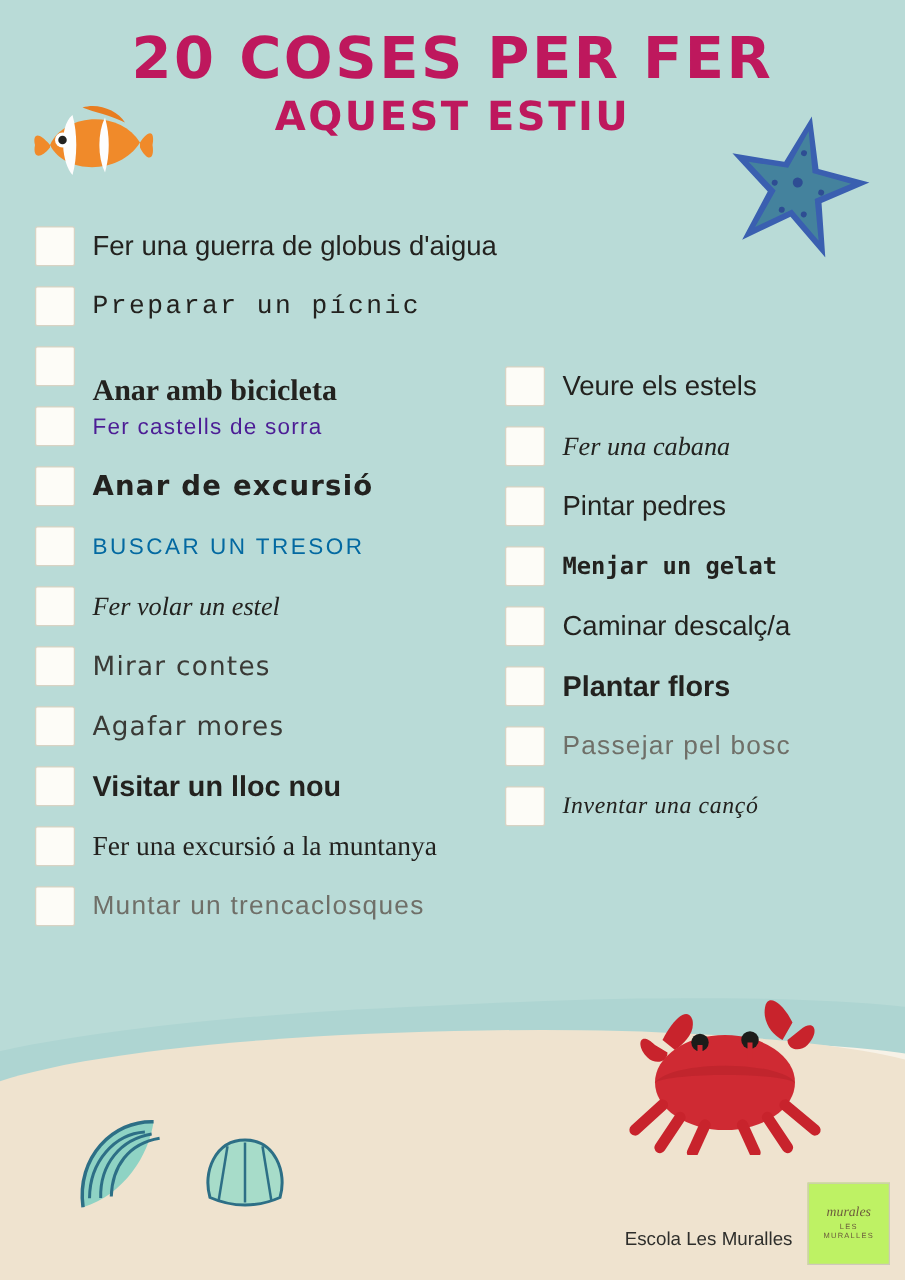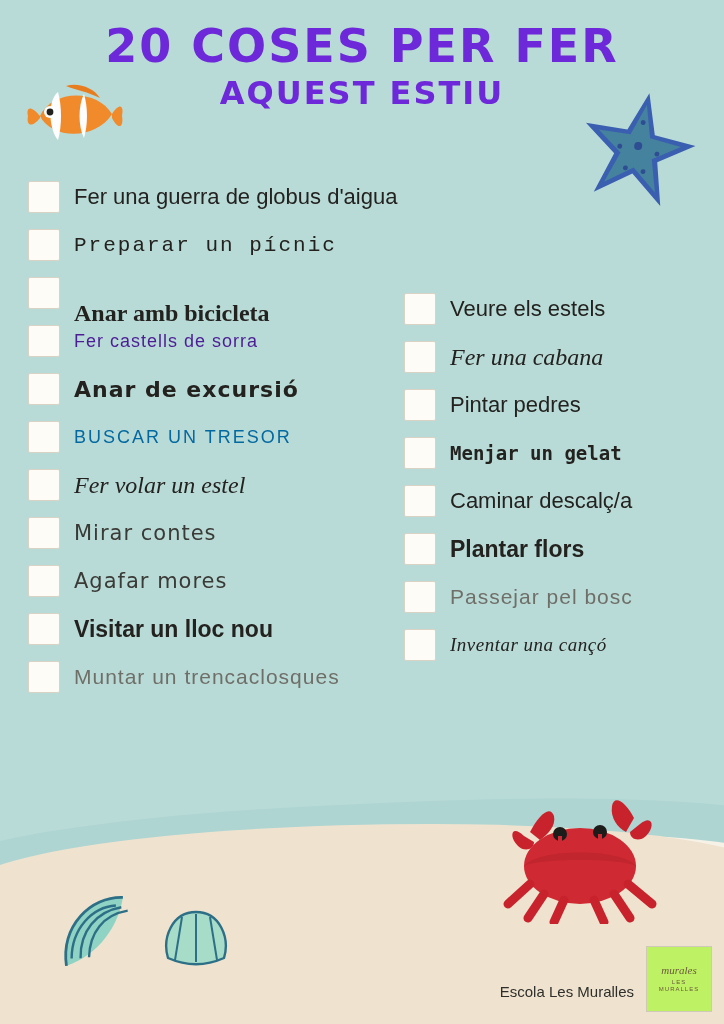--- a/index.html
+++ b/index.html
@@ -57,21 +57,21 @@
     position: absolute;
     top: 22px;
     left: 0;
     width: 724px;
     text-align: center;
     z-index: 6;
   }
   .title-line {
     font-family: "DejaVu Sans", sans-serif;
     font-weight: bold;
-    color: #6d28d9;
+    color: #be185d;
     letter-spacing: 2px;
     line-height: 1.08;
   }
   .title-line.l1 { font-size: 46px; }
   .title-line.l2 { font-size: 32px; margin-top: 4px; }
 
   
   .col {
     position: absolute;
     z-index: 5;
@@ -100,21 +100,21 @@
     white-space: nowrap;
   }
 
   
   .s-sans      { font-family: "Liberation Sans", sans-serif; font-size: 22px; font-weight: normal; }
   .s-sans-wide { font-family: Liberation Mono, monospace; font-size: 21px; letter-spacing: 2px; }
   .s-serif-b   { font-family: "Liberation Serif", serif; font-size: 24px; font-weight: bold; margin-top: 40px; }
   .s-small     { font-family: "Liberation Sans", sans-serif; font-size: 18px; letter-spacing: 1px; color: #4c1d95; }
   .s-bold-wide { font-family: "DejaVu Sans", sans-serif; font-size: 22px; font-weight: bold; letter-spacing: 1px; }
   .s-light-caps{ font-family: "Liberation Sans", sans-serif; font-size: 18px; letter-spacing: 2px; color: #0369a1; text-transform: uppercase; }
-  .s-italic    { font-family: "Liberation Serif", serif; font-size: 24px; font-style: italic; }
+  .s-italic    { font-family: "Liberation Serif", serif; font-size: 21px; font-style: italic; }
   .s-round     { font-family: "DejaVu Sans", sans-serif; font-size: 21px; letter-spacing: 1px; color: #3a3a36; }
   .s-sans-b    { font-family: "Liberation Sans", sans-serif; font-size: 23px; font-weight: bold; }
   .s-serif     { font-family: "Liberation Serif", serif; font-size: 22px; }
   .s-mono-b    { font-family: "DejaVu Sans Mono", monospace; font-size: 19px; font-weight: bold; letter-spacing: 0px; }
   .s-thin      { font-family: "Liberation Sans", sans-serif; font-size: 21px; color: #6f6f68; letter-spacing: 1px; }
   .s-script    { font-family: "Liberation Serif", serif; font-size: 19px; font-style: italic; letter-spacing: 0.5px; }
 
   
   .footer-text {
     position: absolute;
@@ -284,20 +284,24 @@
     <div class="item">
       <div class="box"></div>
       <div class="label s-round">Agafar mores</div>
     </div>
     <div class="item">
       <div class="box"></div>
       <div class="label s-sans-b">Visitar un lloc nou</div>
     </div>
     <div class="item">
       <div class="box"></div>
+      <div class="label s-serif">Fer una excursió a la muntanya</div>
+    </div>
+    <div class="item">
+      <div class="box"></div>
       <div class="label s-thin">Muntar un trencaclosques</div>
     </div>
   </div>
 
   <div class="col col-right">
     <div class="item">
       <div class="box"></div>
       <div class="label s-sans">Veure els estels</div>
     </div>
     <div class="item">

